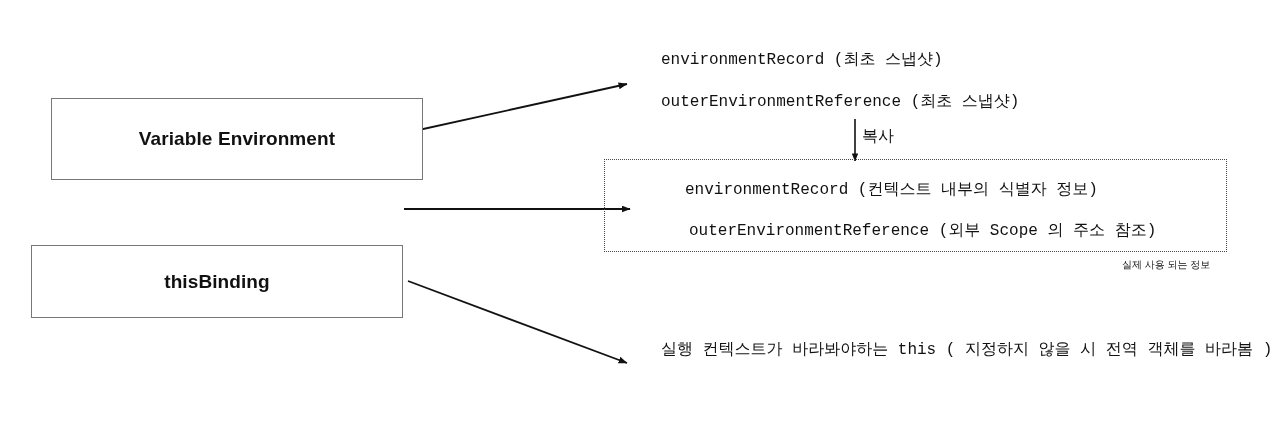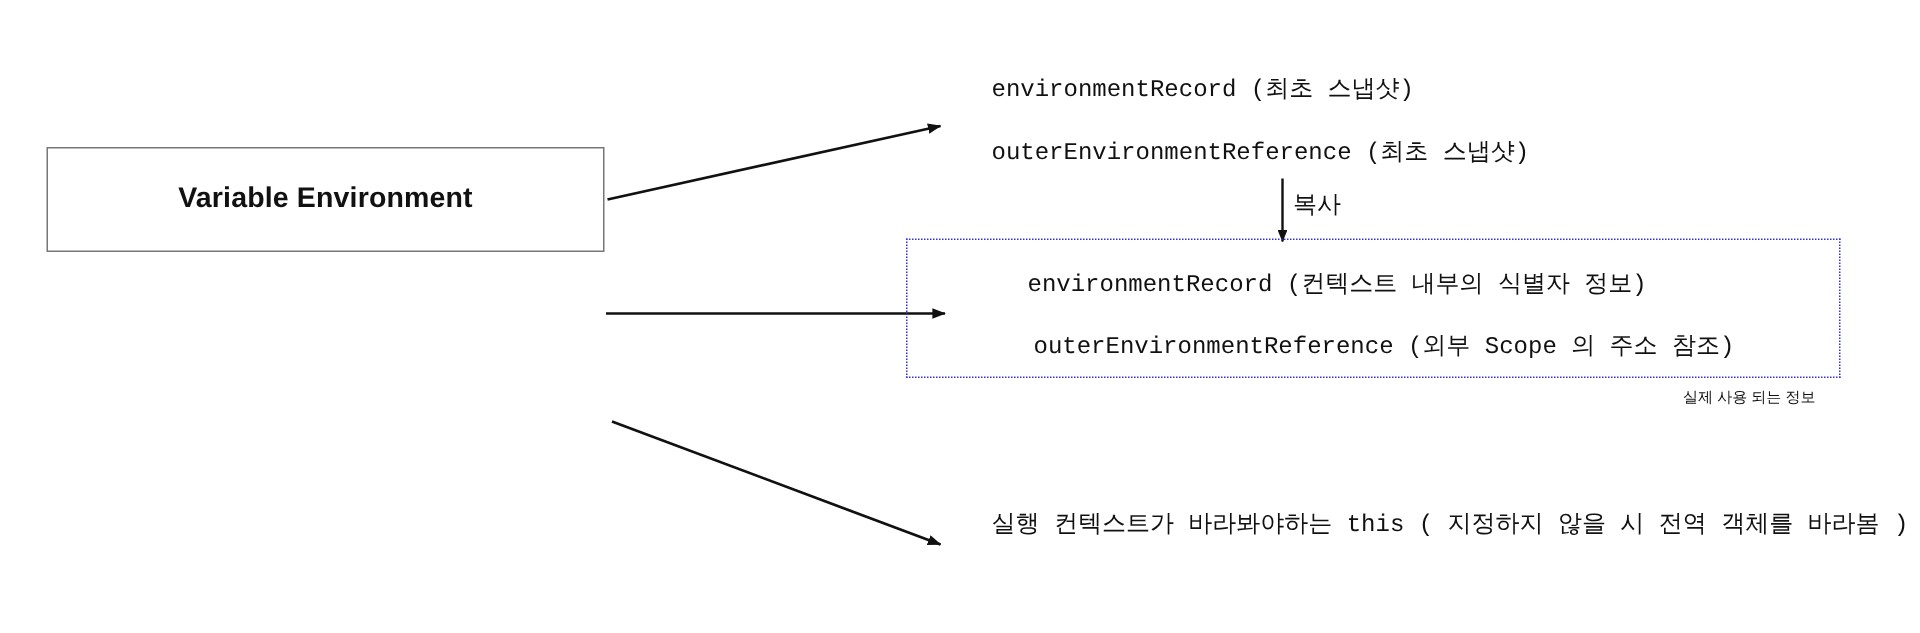--- a/index.html
+++ b/index.html
@@ -36,21 +36,21 @@
     position: absolute;
     left: 0;
     width: 372px;
     box-sizing: border-box;
     border: 1px solid #777777;
     background: #ffffff;
     display: flex;
     align-items: center;
     justify-content: center;
   }
-  .ec-box-0 { top: 0px;   height: 70px; }
+  .ec-box-0 { top: 0px;   height: 82px; margin-left: 20px; }
   .ec-box-1 { top: 69px;  height: 78px; }
   .ec-box-2 { top: 147px; height: 73px; }
   .ec-box-label {
     font-size: 19px;
     font-weight: bold;
     letter-spacing: 0.1px;
     color: #111111;
     white-space: nowrap;
   }
 
@@ -120,20 +120,23 @@
 
   <line x1="408" y1="281" x2="627" y2="363" stroke="#111111" stroke-width="1.8" marker-end="url(#arrowhead)"></line>
 
   <line x1="855" y1="119" x2="855" y2="161" stroke="#111111" stroke-width="1.6" marker-end="url(#arrowhead-sm)"></line>
 </svg>
 
 <div class="ec-stack">
   <div class="ec-box ec-box-0">
     <span class="ec-box-label">Variable Environment</span>
   </div>
+  <div class="ec-box ec-box-2">
+    <span class="ec-box-label">thisBinding</span>
+  </div>
 </div>
 
 <div class="rt-line rt-ve-1">environmentRecord (최초 스냅샷)</div>
 <div class="rt-line rt-ve-2">outerEnvironmentReference (최초 스냅샷)</div>
 
 <div class="copy-label">복사</div>
 
 <div class="dotted-box"></div>
 
 <div class="rt-line rt-le-1">environmentRecord (컨텍스트 내부의 식별자 정보)</div>

